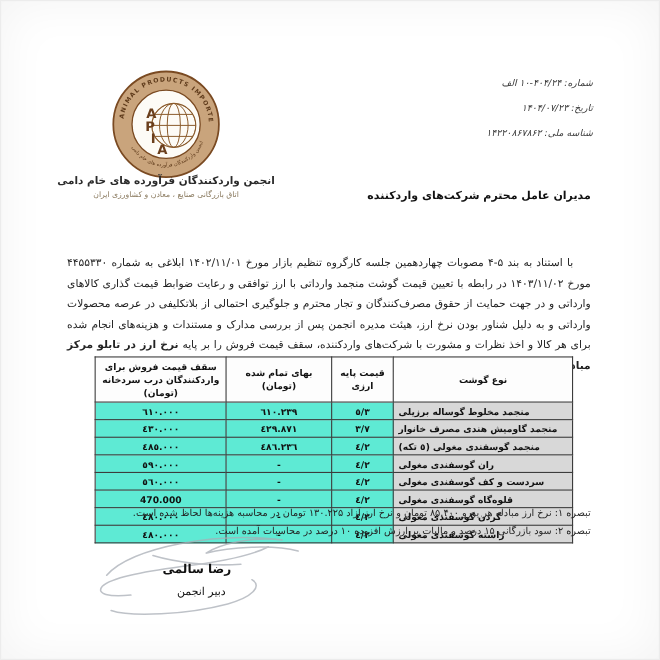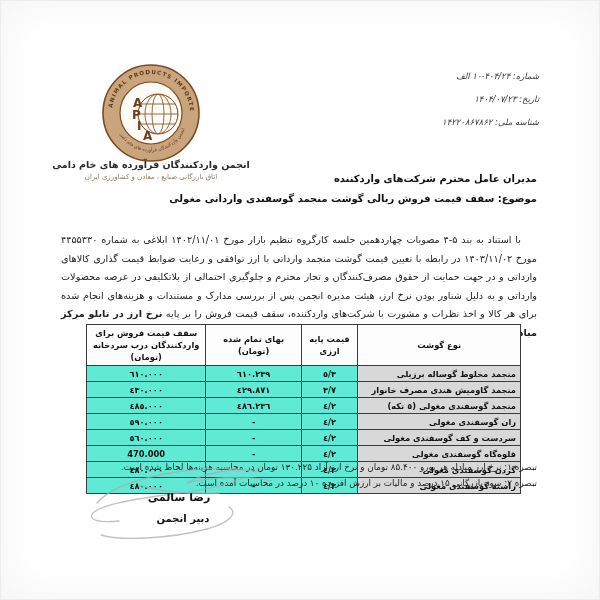--- a/index.html
+++ b/index.html
@@ -26,30 +26,30 @@
   }
   .body-text .bold{font-weight:bold;}
   
   table.price{
     position:absolute;left:85px;top:323px;width:435px;border-collapse:collapse;direction:rtl;
   }
   table.price th,table.price td{
     border:1px solid #3c3c3c;padding:1px 4px;font-size:8.3px;color:#111;
   }
   table.price th{font-weight:bold;white-space:pre-line;text-align:center;line-height:12px;padding:2px 3px;background:#fdfdfd;}
-  td.meat-name{background:#d8d8d8;text-align:right;font-weight:bold;height:13px;}
+  td.meat-name{background:#d8d8d8;text-align:left;font-weight:bold;height:13px;}
   td.num{text-align:center;font-weight:bold;background:#5eead4;}
   col.c-name{width:37.5%;} col.c-base{width:13%;} col.c-cost{width:22%;} col.c-cap{width:27.5%;}
   
   .notes{position:absolute;right:62px;top:459px;direction:rtl;text-align:right;}
   .notes div{font-size:8.8px;line-height:15.5px;color:#222;}
   
-  .sig{position:absolute;left:78px;top:464px;width:210px;height:90px;}
+  .sig{position:absolute;left:78px;top:484px;width:210px;height:90px;}
   .sig .name{position:absolute;top:26px;left:40px;width:120px;text-align:center;font-size:11px;font-weight:bold;direction:rtl;color:#111;}
-  .sig .title{position:absolute;top:48px;left:44px;width:120px;text-align:center;font-size:10px;font-weight:bold;direction:rtl;color:#111;}
+  .sig .title{position:absolute;top:48px;left:44px;width:120px;text-align:center;font-size:10px;font-weight:normal;direction:rtl;color:#111;}
   .sig svg{position:absolute;left:0;top:0;}
 </style>
 </head>
 <body>
 
 <div class="page">
 
   <div class="logo-wrap">
     <svg width="104" height="104" viewBox="-52 -52 104 104">
       <circle cx="0" cy="0" r="48" fill="#c9a47c" stroke="#7a4a22" stroke-width="1.6"></circle>
@@ -93,21 +93,20 @@
   </div>
 
   <div class="ref-block">
     <div>شماره: ۴۰۴/۲۴-۱۰ الف</div>
     <div>تاریخ: ۱۴۰۴/۰۷/۲۳</div>
     <div>شناسه ملی: ۱۴۲۲۰۸۶۷۸۶۲</div>
   </div>
 
   <div class="recipient-block">
     <div class="line">مدیران عامل محترم شرکت‌های واردکننده</div>
-    <div class="line">موضوع: سقف قیمت فروش ریالی گوشت منجمد گوسفندی وارداتی مغولی</div>
   </div>
 
   <div class="body-text"><span>با استناد به بند ۵-۴ مصوبات چهاردهمین جلسه کارگروه تنظیم بازار مورخ ۱۴۰۲/۱۱/۰۱ ابلاغی به شماره ۴۴۵۵۳۳۰ مورخ ۱۴۰۳/۱۱/۰۲ در رابطه با تعیین قیمت گوشت منجمد وارداتی با ارز توافقی و رعایت ضوابط قیمت گذاری کالاهای وارداتی و در جهت حمایت از حقوق مصرف‌کنندگان و تجار محترم و جلوگیری احتمالی از بلاتکلیفی در عرصه محصولات وارداتی و به دلیل شناور بودن نرخ ارز، هیئت مدیره انجمن پس از بررسی مدارک و مستندات و هزینه‌های انجام شده برای هر کالا و اخذ نظرات و مشورت با شرکت‌های واردکننده، سقف قیمت فروش را بر پایه </span><span class="bold">نرخ ارز در تابلو مرکز مبادله در تاریخ ۱۴۰۴/۰۷/۲۳</span><span> به شرح جدول زیر اعلام می‌نماید.</span></div>
 
   <table class="price">
     <colgroup>
       <col class="c-name">
         <col class="c-base">
         <col class="c-cost">
         <col class="c-cap">

